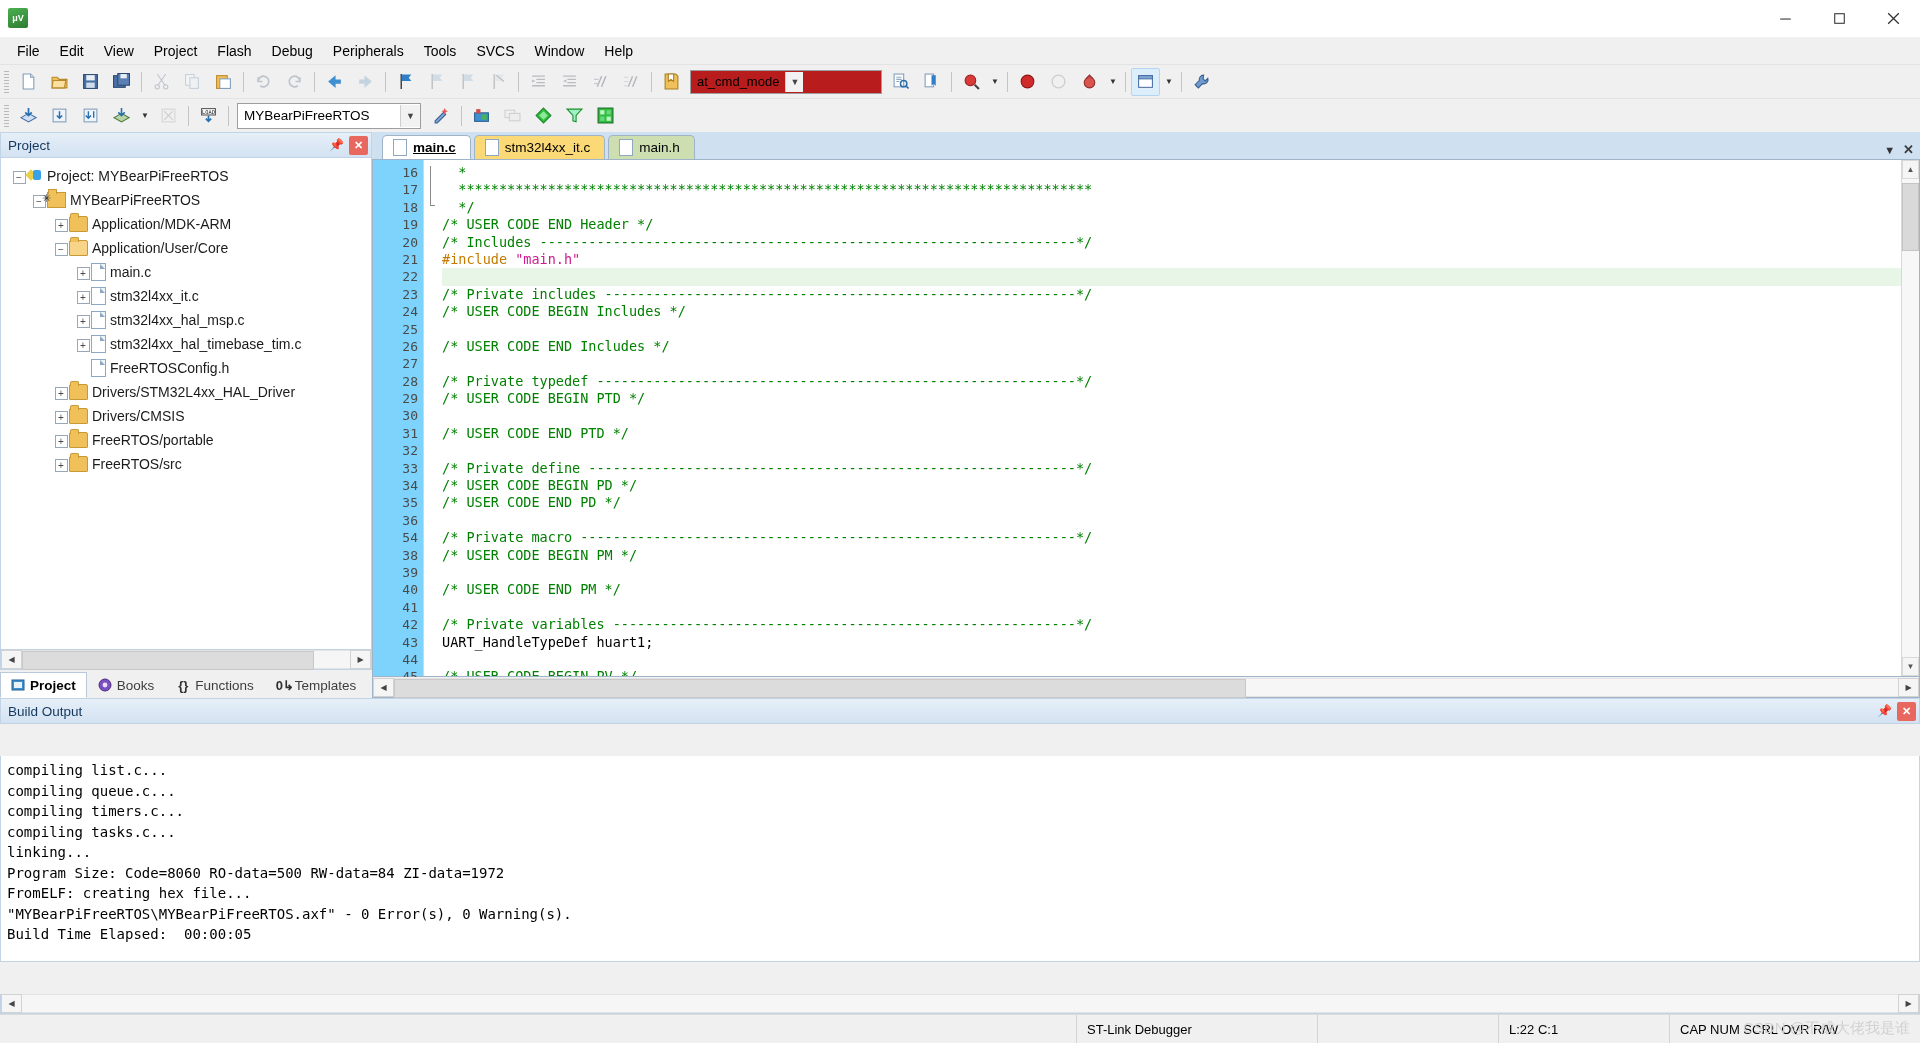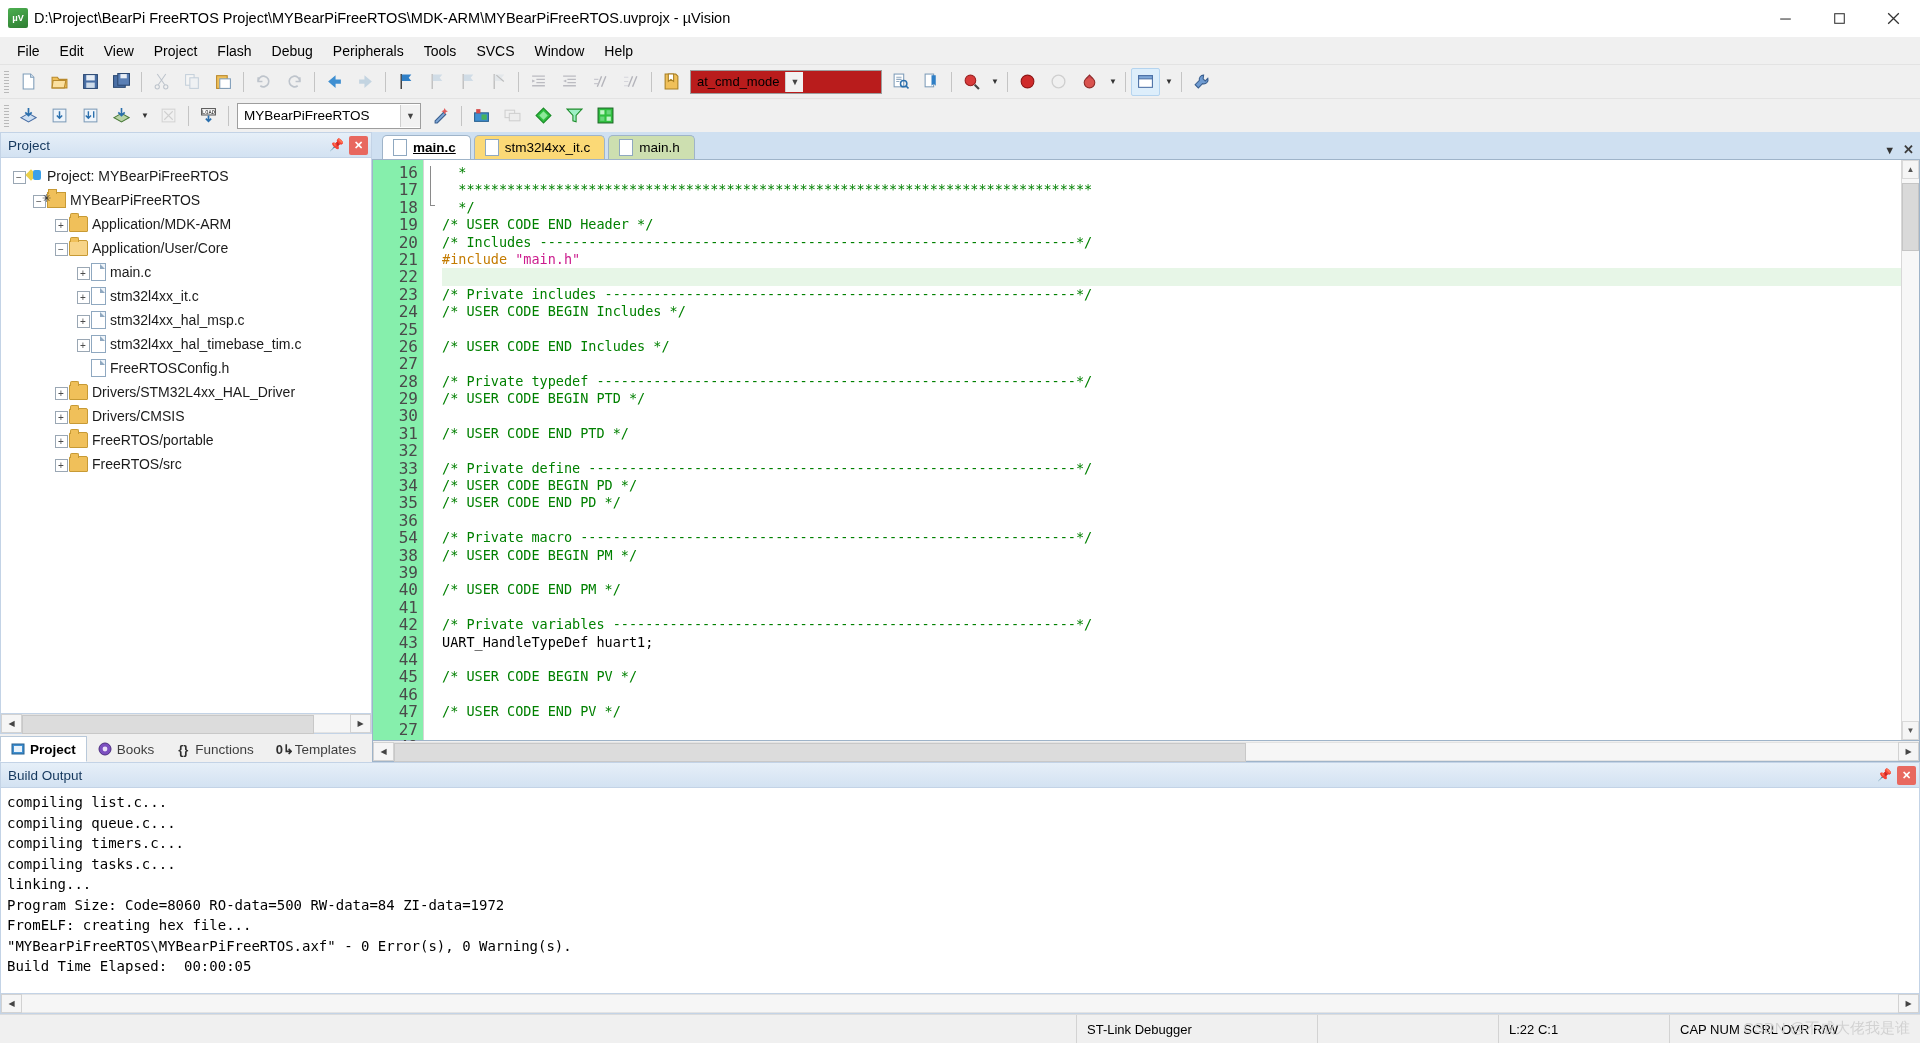--- a/index.html
+++ b/index.html
@@ -110,22 +110,22 @@
   .etab.sel-main{background:#ffffff;}
   .etab.sel-it{background:#fbd976;}
   .etab.sel-h{background:#cddfb0;justify-content:center;}
   .etab .fi{width:12px;height:15px;background:#fff;border:1px solid #8fa8c0;display:inline-block;}
   .etab .lbl.u{text-decoration:underline;font-weight:bold;}
   .tabbar-right{margin-left:auto;display:flex;align-items:center;padding:0 6px 2px 0;gap:8px;}
   .tb-caret{font-size:11px;color:#333;}
   .tb-x{color:#3c3c3c;font-size:13px;font-weight:bold;}
 
   .code-area{flex:1 1 auto;display:flex;min-height:0;border:1px solid #9fb4c9;background:#fff;}
-  .gutter{width:45px;flex:0 0 45px;background:#86efac;border-right:1px solid #d6d6d6;
-      font-family:"DejaVu Sans Mono",monospace;font-size:16px;color:#4a4a4a;
+  .gutter{width:45px;flex:0 0 45px;background:#7dd3fc;border-right:1px solid #d6d6d6;
+      font-family:"DejaVu Sans Mono",monospace;font-size:13px;color:#4a4a4a;
       text-align:right;padding:4px 5px 0 0;line-height:17.4px;}
   .fold-col{width:14px;flex:0 0 14px;background:#fff;padding-top:4px;position:relative;}
   .fold-line{position:absolute;left:6px;top:6px;width:1px;height:40px;background:#8a8a8a;}
   .fold-line::after{content:"";position:absolute;left:0;bottom:0;width:5px;height:1px;background:#8a8a8a;}
   .code{flex:1 1 auto;overflow:hidden;padding:4px 0 0 4px;
       font-family:"DejaVu Sans Mono",monospace;font-size:13.5px;line-height:17.4px;white-space:pre;}
   .ln{height:17.4px;}
   .ln.hl{background:#e7f6e7;}
   .c-cmt{color:#008000;}
   .c-pre{color:#c47b00;}
@@ -136,21 +136,21 @@
       display:flex;flex-direction:column;}
   .vs-arrow{height:17px;display:flex;align-items:center;justify-content:center;font-size:8px;
       background:#f5f5f5;border:1px solid #d9d9d9;color:#555;}
   .vs-track{flex:1 1 auto;background:#f7f7f7;position:relative;}
   .vs-thumb{position:absolute;left:0;right:0;top:4px;height:66px;background:#d9d9d9;border:1px solid #c5c5c5;}
 
   .editor-hsb{height:20px;flex:0 0 20px;display:flex;align-items:center;background:#f0f0f0;
       border:1px solid #9fb4c9;border-top:none;}
 
   
-  .build-panel{flex:0 0 auto;display:flex;flex-direction:column;background:#f0f0f0;}
+  .build-panel{flex:0 0 auto;display:flex;flex-direction:column;background:#f0f0f0;gap:32px;}
   .build-head{height:24px;flex:0 0 24px;display:flex;align-items:center;
       background:linear-gradient(to bottom,#e6eff8,#d3e2f2);border:1px solid #c3d3e6;
       font-size:13.5px;padding-left:7px;color:#14375d;}
   .build-body{height:205px;flex:0 0 205px;background:#fff;border:1px solid #c3d3e6;border-top:none;
       display:flex;min-height:0;}
   .build-text{flex:1 1 auto;padding:4px 0 0 6px;font-family:"DejaVu Sans Mono",monospace;
       font-size:14px;line-height:20.5px;white-space:pre;color:#000;overflow:hidden;}
   .build-hsb{height:19px;flex:0 0 19px;background:#f0f0f0;border:1px solid #c3d3e6;border-top:none;
       display:flex;align-items:center;}
 
@@ -161,21 +161,20 @@
   .st-first{flex:1 1 auto;border-left:none;}
   .watermark{position:absolute;right:10px;top:4px;color:#d2d2d2;font-size:15px;}
 </style>
 </head>
 <body>
 
 <div class="app">
 
   <div class="titlebar">
     <div class="app-icon"></div>
-    <div class="title-text">D:\Project\BearPi FreeRTOS Project\MYBearPiFreeRTOS\MDK-ARM\MYBearPiFreeRTOS.uvprojx - µVision</div>
     <div class="winbtns">
       <div class="winbtn">
         <svg class="ic" viewBox="0 0 16 16">
             <rect x="3" y="8" width="10" height="1" fill="#333"></rect>
           </svg>
       </div>
       <div class="winbtn">
         <svg class="ic" viewBox="0 0 16 16">
             <rect x="3.5" y="3.5" width="9" height="9" fill="none" stroke="#333"></rect>
           </svg>

